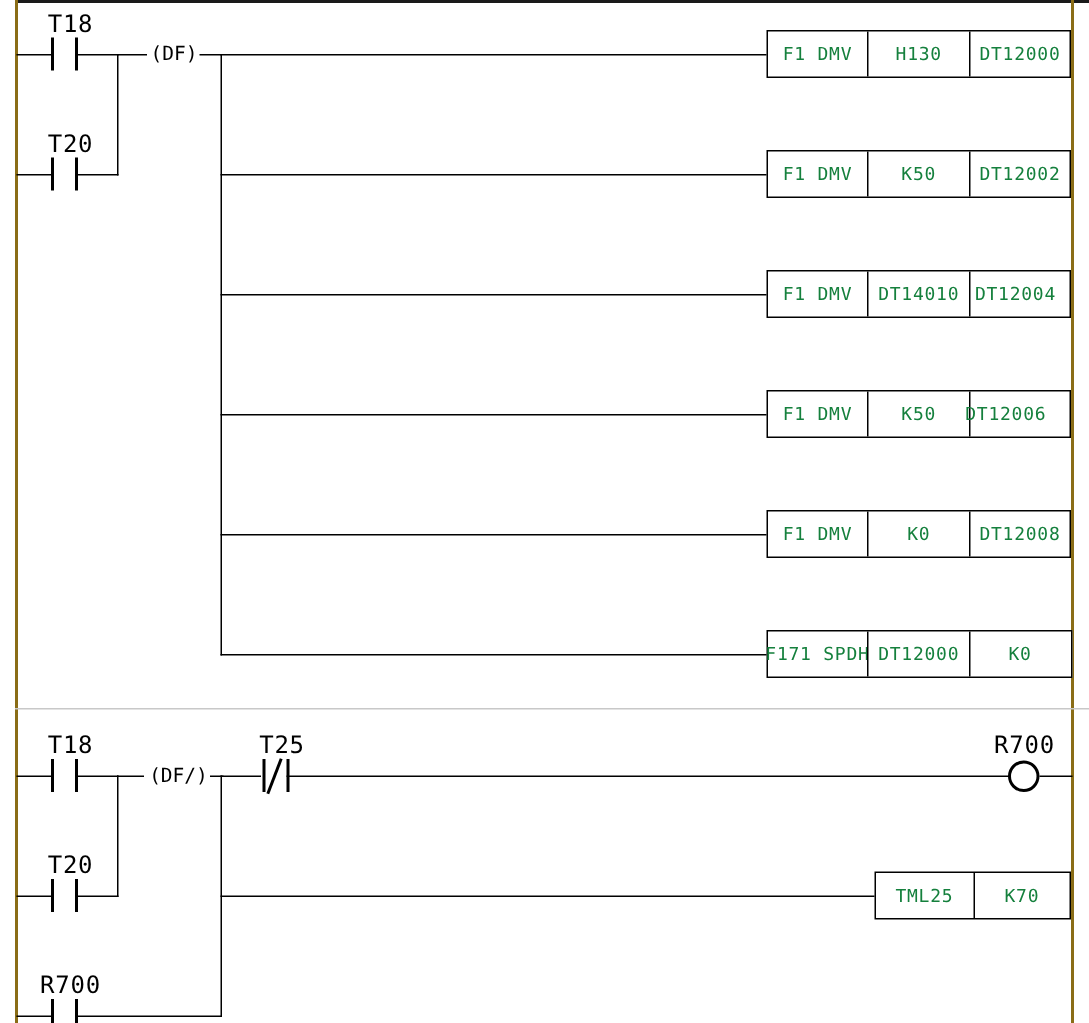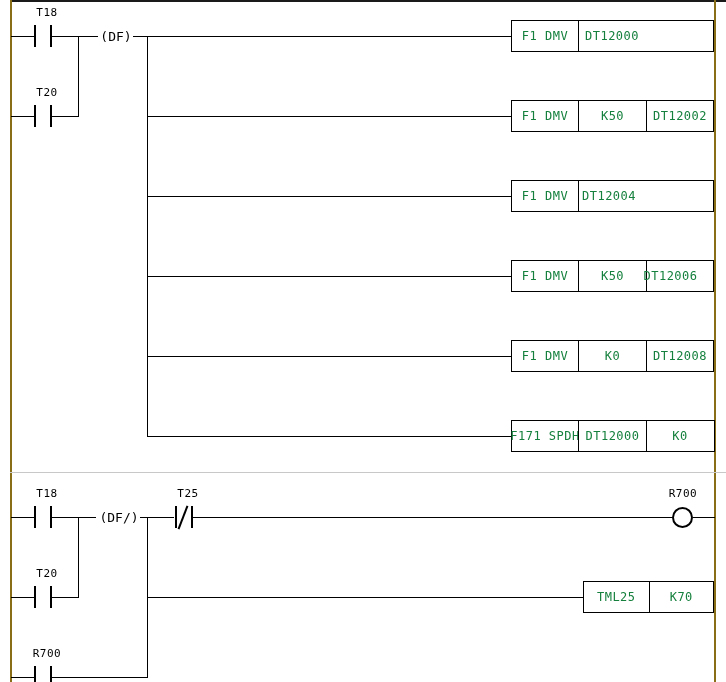--- a/index.html
+++ b/index.html
@@ -108,21 +108,21 @@
     box-sizing: border-box;
     white-space: nowrap;
     letter-spacing: 0.5px;
   }
   .instr-cell + .instr-cell {
     border-left: 1px solid #000000;
   }
   
   .sym-label {
     position: absolute;
-    font-size: 11px;
+    font-size: 16px;
     color: #000000;
     white-space: nowrap;
     letter-spacing: 0.5px;
     text-align: center;
   }
 </style>
 </head>
 <body>
 
 <div id="ladder-root">
@@ -156,33 +156,35 @@
 
     <div class="dfcoil" style="left:98px; top:23px; width:36px;">(DF)</div>
 
     <div class="hline" style="left:133px; top:36px; width:15px;"></div>
 
     <div class="vline" style="left:147px; top:36px; height:401px;"></div>
 
     <div class="hline" style="left:147px; top:36px; width:365px;"></div>
     <div class="instr-box" style="left:511px; top:20px; width:203px;">
       <div class="instr-cell" style="width:66px;">F1 DMV</div>
+      <div class="instr-cell" style="width:68px;">H130</div>
       <div class="instr-cell" style="width:67px;">DT12000</div>
     </div>
 
     <div class="hline" style="left:147px; top:116px; width:365px;"></div>
     <div class="instr-box" style="left:511px; top:100px; width:203px;">
       <div class="instr-cell" style="width:66px;">F1 DMV</div>
       <div class="instr-cell" style="width:68px;">K50</div>
       <div class="instr-cell" style="width:67px;">DT12002</div>
     </div>
 
     <div class="hline" style="left:147px; top:196px; width:365px;"></div>
     <div class="instr-box" style="left:511px; top:180px; width:203px;">
       <div class="instr-cell" style="width:66px;">F1 DMV</div>
+      <div class="instr-cell" style="width:68px;">DT14010</div>
       <div class="instr-cell" style="width:61px;">DT12004</div>
     </div>
 
     <div class="hline" style="left:147px; top:276px; width:365px;"></div>
     <div class="instr-box" style="left:511px; top:260px; width:203px;">
       <div class="instr-cell" style="width:66px;">F1 DMV</div>
       <div class="instr-cell" style="width:68px;">K50</div>
       <div class="instr-cell" style="width:48px;">DT12006</div>
     </div>
 

